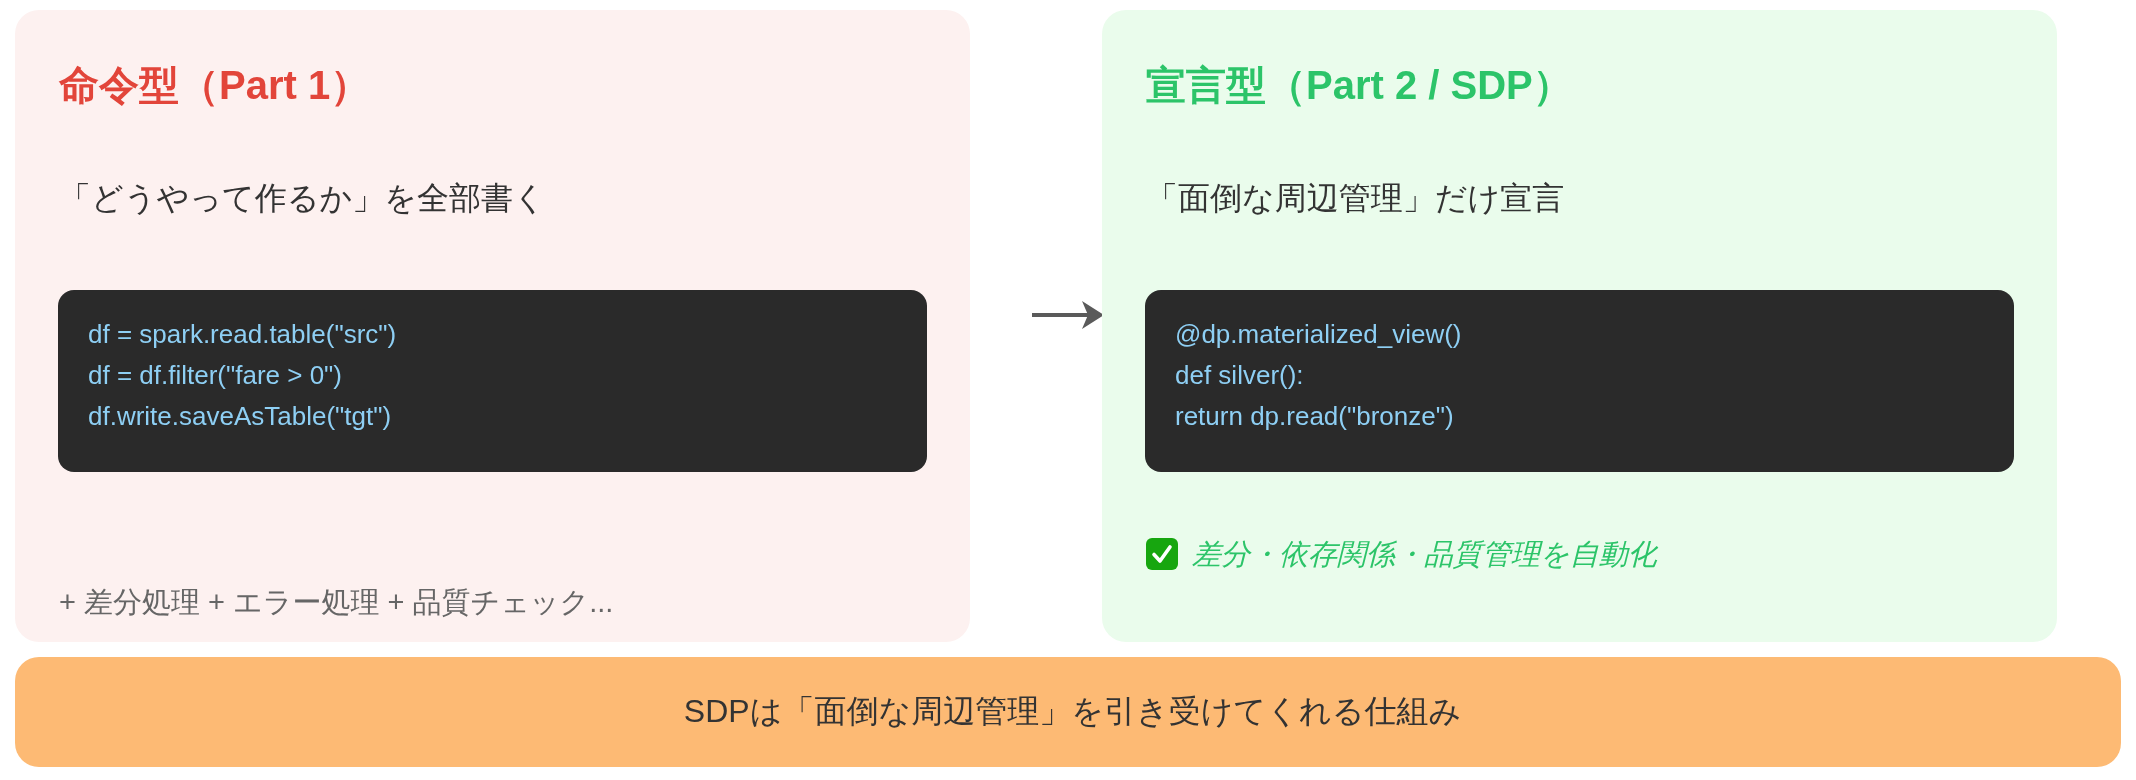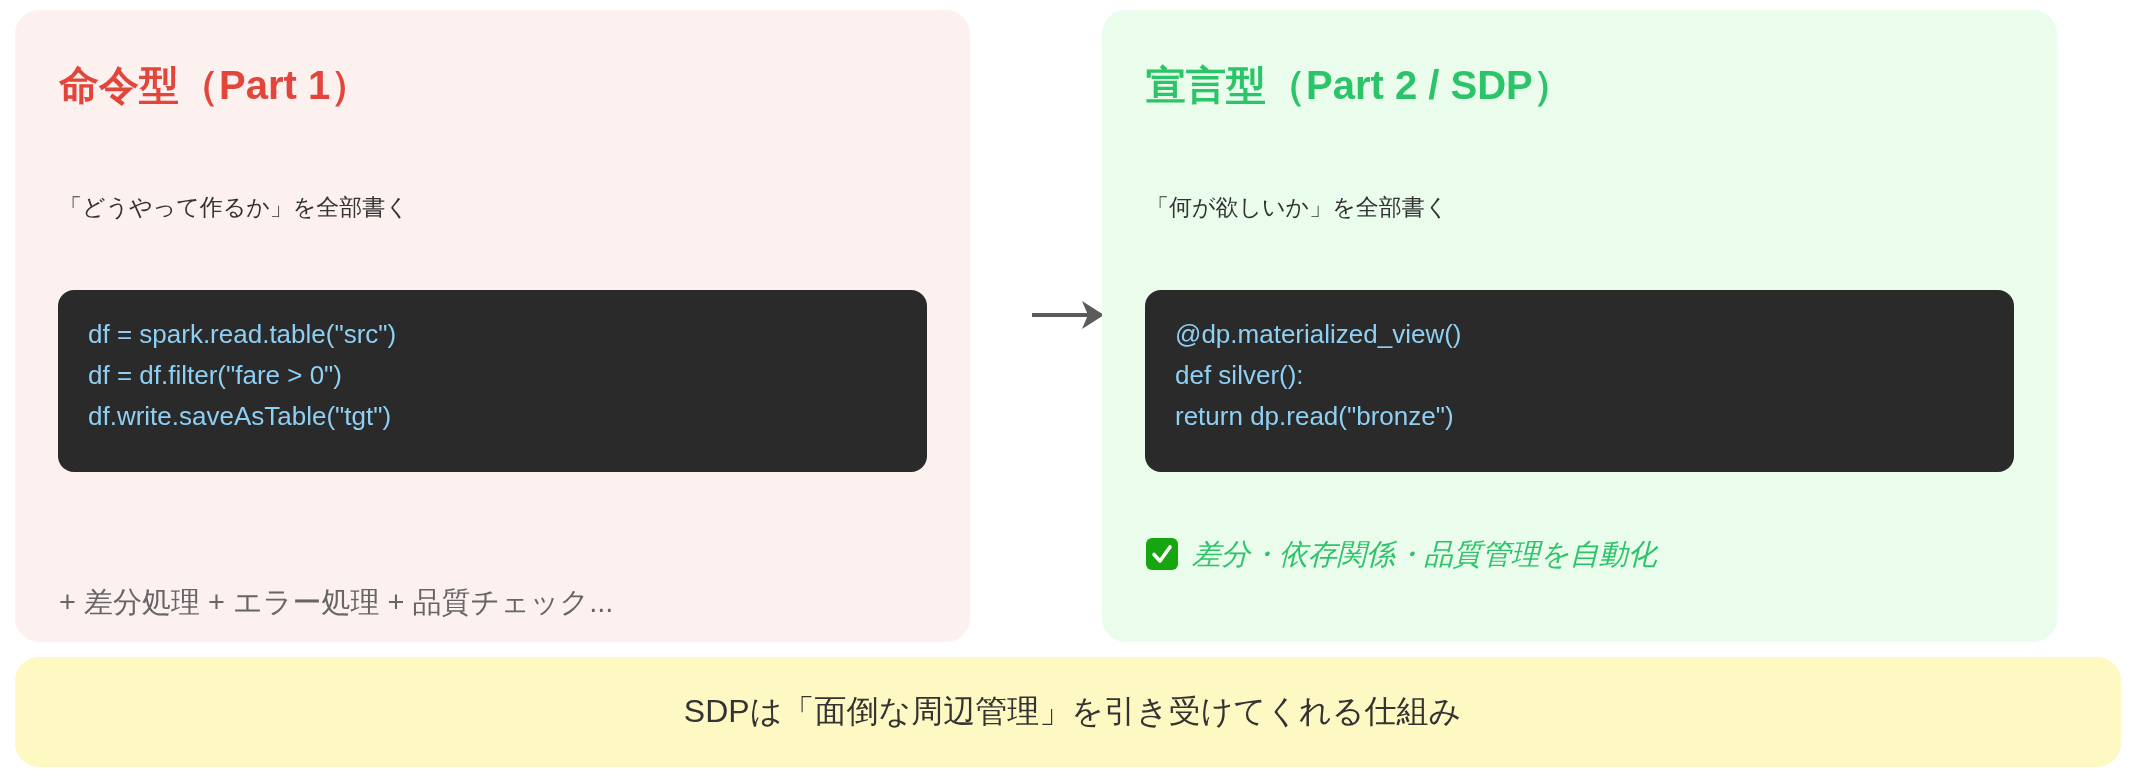--- a/index.html
+++ b/index.html
@@ -15,21 +15,21 @@
     .card.left { left: 15px; background: #fdf1f0; }
     .card.right { left: 1102px; background: #eafcec; }
     .card-title {
       position: absolute; left: 44px; top: 46px;
       font-size: 40px; font-weight: bold; line-height: 58px; white-space: nowrap;
     }
     .card.left .card-title { color: #e2453a; }
     .card.right .card-title { color: #2cc469; }
     .card-subtitle {
       position: absolute; left: 44px; top: 165px;
-      font-size: 23px; line-height: 46px; color: #333333; white-space: nowrap; margin-top: 9px;
+      font-size: 32px; line-height: 46px; color: #333333; white-space: nowrap;
     }
     .code-block {
       position: absolute; left: 43px; top: 280px; width: 869px; height: 182px;
       background: #2a2a2a; border-radius: 16px;
       padding: 24px 30px;
     }
     .code-line {
       font-size: 26px; line-height: 41px; color: #8ecff4; white-space: pre;
     }
     .card-note {
@@ -43,21 +43,21 @@
       display: inline-flex; align-items: center; justify-content: center;
       width: 32px; height: 32px; border-radius: 6px; background: #17a60f;
       margin-right: 14px; flex: 0 0 auto;
     }
     .check-icon svg { width: 24px; height: 24px; }
     .arrow {
       position: absolute; left: 1030px; top: 295px; width: 78px; height: 40px;
     }
     .banner {
       position: absolute; left: 15px; top: 657px; width: 2106px; height: 110px;
-      background: #fef9c3; border-radius: 24px;
+      background: #fdba74; border-radius: 24px;
       display: flex; align-items: center; justify-content: center; padding-left: 9px;
     }
     .banner-text {
       font-size: 32px; color: #333333; white-space: nowrap;
     }
   </style>
 </head>
 <body>
 
 <div class="card left">
@@ -75,21 +75,21 @@
 
 <div class="arrow">
   <svg viewBox="0 0 78 40" width="78" height="40">
     <line x1="2" y1="20" x2="70" y2="20" stroke="#5a5a5a" stroke-width="4"></line>
     <path d="M52 6 L74 20 L52 34 L58 20 Z" fill="#5a5a5a"></path>
   </svg>
 </div>
 
 <div class="card right">
   <div class="card-title">宣言型（Part 2 / SDP）</div>
-  <div class="card-subtitle">「何が欲しいか」を全部書く</div>
+  <div class="card-subtitle">「面倒な周辺管理」だけ宣言</div>
   <div class="code-block">
     <div class="code-line">@dp.materialized_view()</div>
     <div class="code-line">def silver():</div>
     <div class="code-line">return dp.read("bronze")</div>
   </div>
   <div class="card-note">
     <span class="check-icon">
       <svg viewBox="0 0 24 24">
           <path d="M4 12.5 L10 19 L20 5" fill="none" stroke="#ffffff" stroke-width="3.6" stroke-linecap="round" stroke-linejoin="round"></path>
         </svg>

